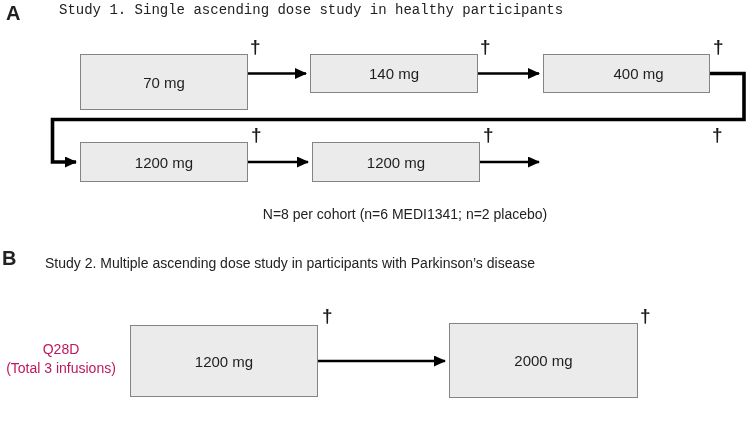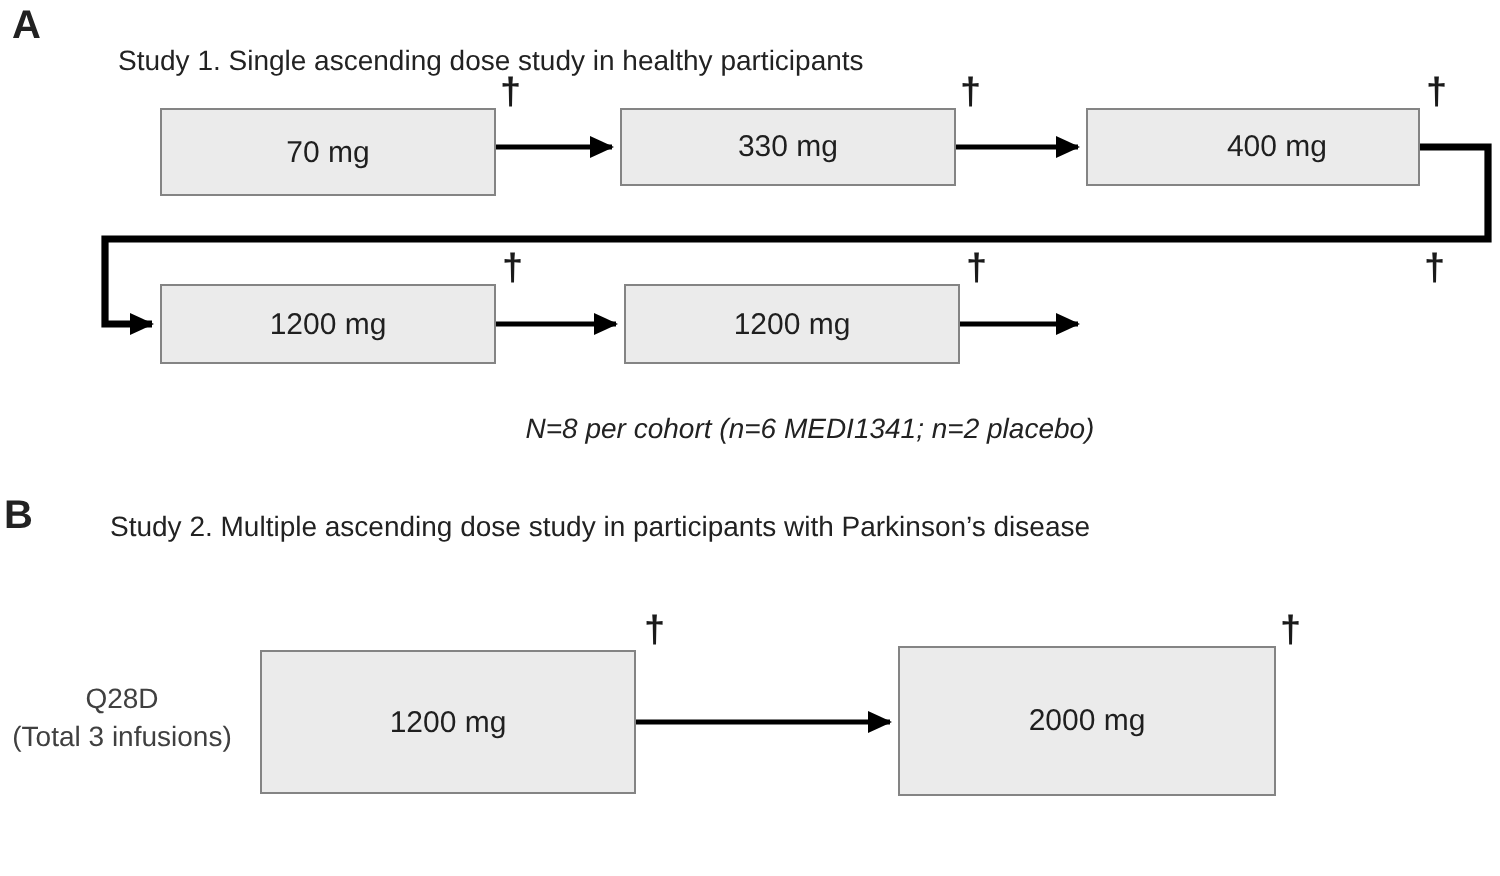--- a/index.html
+++ b/index.html
@@ -31,35 +31,35 @@
     color: #222222;
     letter-spacing: 0.5px;
   }
   #label-a { left: 6px;  top: 2px; }
   #label-b { left: 2px;  top: 247px; }
   .panel-title {
     position: absolute;
     font-size: 14px;
     color: #222222;
   }
-  #title-a { left: 59px; top: 22px; }
-  #title-b { left: 55px; top: 255px; }
+  #title-a { left: 59px; top: 2px; font-family: Liberation Mono, monospace; }
+  #title-b { left: 45px; top: 255px; }
   .dose-box {
     position: absolute;
     box-sizing: border-box;
     background: var(--box-fill, #ebebeb);
     border: 1.5px solid var(--box-border, #848484);
     display: flex;
     align-items: center;
     justify-content: center;
     font-size: 15px;
     color: #1f1f1f;
   }
   
-  #a-box-1 { left: 80px;  top: 54px;  width: 168px; height: 44px; }
+  #a-box-1 { left: 80px;  top: 54px;  width: 168px; height: 56px; }
   #a-box-2 { left: 310px; top: 54px;  width: 168px; height: 39px; }
   #a-box-3 { left: 543px; top: 54px;  width: 167px; height: 39px; padding-left: 24px; }
   
   #a-box-4 { left: 80px;  top: 142px; width: 168px; height: 40px; }
   #a-box-5 { left: 312px; top: 142px; width: 168px; height: 40px; }
   #a-box-6 { left: 543px; top: 142px; width: 164px; height: 40px; }
   
   #b-box-1 { left: 130px; top: 325px; width: 188px; height: 72px; }
   #b-box-2 { left: 449px; top: 323px; width: 189px; height: 75px; }
   .dagger {
@@ -78,30 +78,30 @@
   #dg-7 { left: 322px; top: 306px; }
   #dg-8 { left: 640px; top: 306px; }
   .caption {
     position: absolute;
     left: 60px;
     width: 690px;
     text-align: center;
     font-size: 14px;
     color: #222222;
   }
-  #caption-a { top: 206px; font-style: italic; }
+  #caption-a { top: 206px; }
   #caption-b { top: 416px; }
   .schedule-label {
     position: absolute;
     left: 0px;
     top: 340px;
     width: 122px;
     text-align: center;
     font-size: 14px;
-    color: #404040;
+    color: #be185d;
     line-height: 19px;
   }
 </style>
 </head>
 <body>
 
 <div class="canvas">
 
   <svg class="arrow-layer" viewBox="0 0 750 438" xmlns="http://www.w3.org/2000/svg">
     <defs>
@@ -118,21 +118,21 @@
     <line x1="248" y1="162" x2="308" y2="162" stroke="#000" stroke-width="2.4" marker-end="url(#ah)"></line>
     <line x1="480" y1="162" x2="539" y2="162" stroke="#000" stroke-width="2.4" marker-end="url(#ah)"></line>
 
     <line x1="318" y1="361" x2="445" y2="361" stroke="#000" stroke-width="2.4" marker-end="url(#ah)"></line>
   </svg>
 
   <div class="panel-label" id="label-a">A</div>
   <div class="panel-title" id="title-a">Study 1. Single ascending dose study in healthy participants</div>
 
   <div class="dose-box" id="a-box-1">70 mg</div>
-  <div class="dose-box" id="a-box-2">330 mg</div>
+  <div class="dose-box" id="a-box-2">140 mg</div>
   <div class="dose-box" id="a-box-3">400 mg</div>
   <div class="dose-box" id="a-box-4">1200 mg</div>
   <div class="dose-box" id="a-box-5">1200 mg</div>
 
   <span class="dagger" id="dg-1">†</span>
   <span class="dagger" id="dg-2">†</span>
   <span class="dagger" id="dg-3">†</span>
   <span class="dagger" id="dg-4">†</span>
   <span class="dagger" id="dg-5">†</span>
   <span class="dagger" id="dg-6">†</span>

